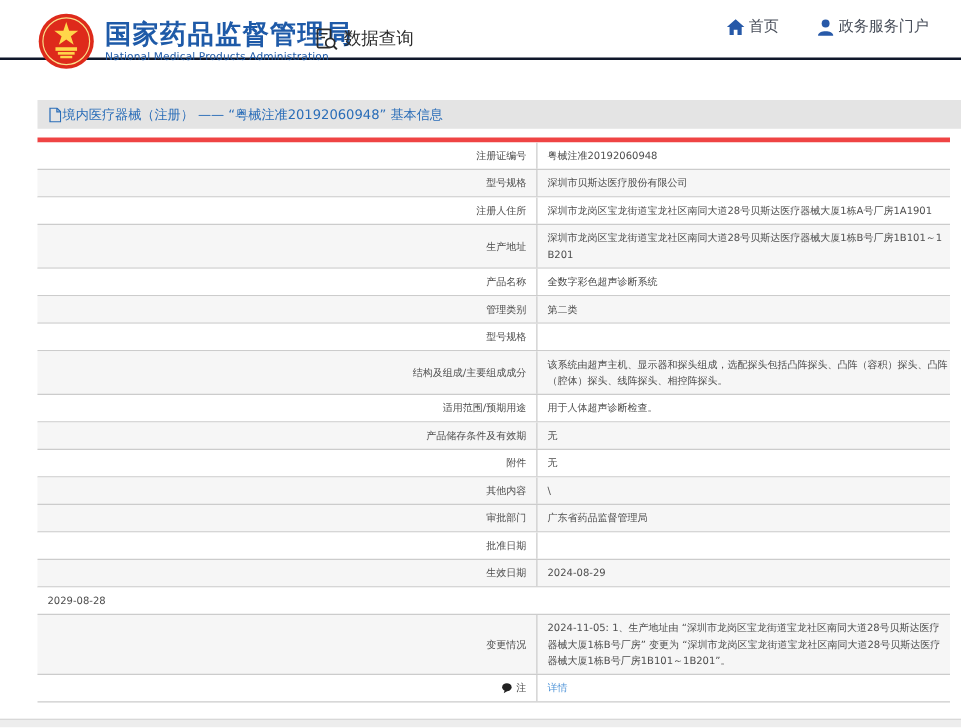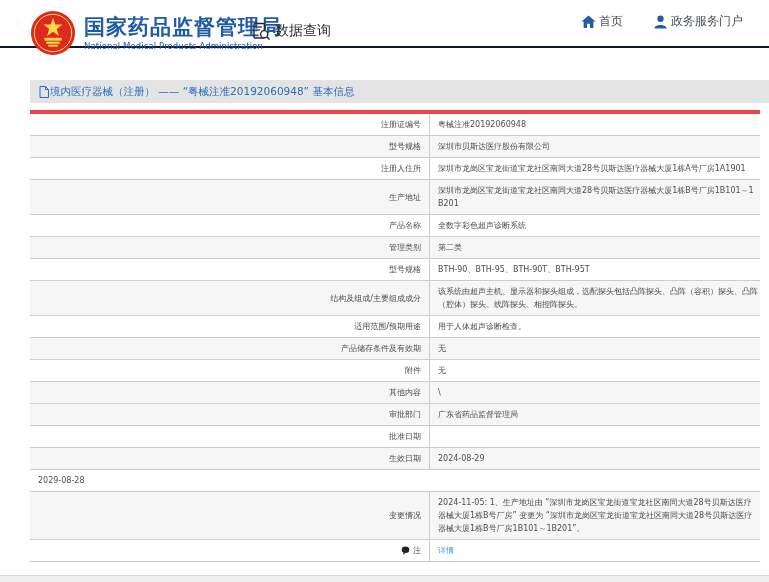--- a/index.html
+++ b/index.html
@@ -126,21 +126,20 @@
     <div class="value">全数字彩色超声诊断系统</div>
   </div>
 
   <div class="row alt">
     <div class="label">管理类别</div>
     <div class="value">第二类</div>
   </div>
 
   <div class="row">
     <div class="label">型号规格</div>
-    <div class="value">BTH-90、BTH-95、BTH-90T、BTH-95T</div>
   </div>
 
   <div class="row alt">
     <div class="label">结构及组成/主要组成成分</div>
     <div class="value">该系统由超声主机、显示器和探头组成，选配探头包括凸阵探头、凸阵（容积）探头、凸阵（腔体）探头、线阵探头、相控阵探头。</div>
   </div>
 
   <div class="row">
     <div class="label">适用范围/预期用途</div>
     <div class="value">用于人体超声诊断检查。</div>

